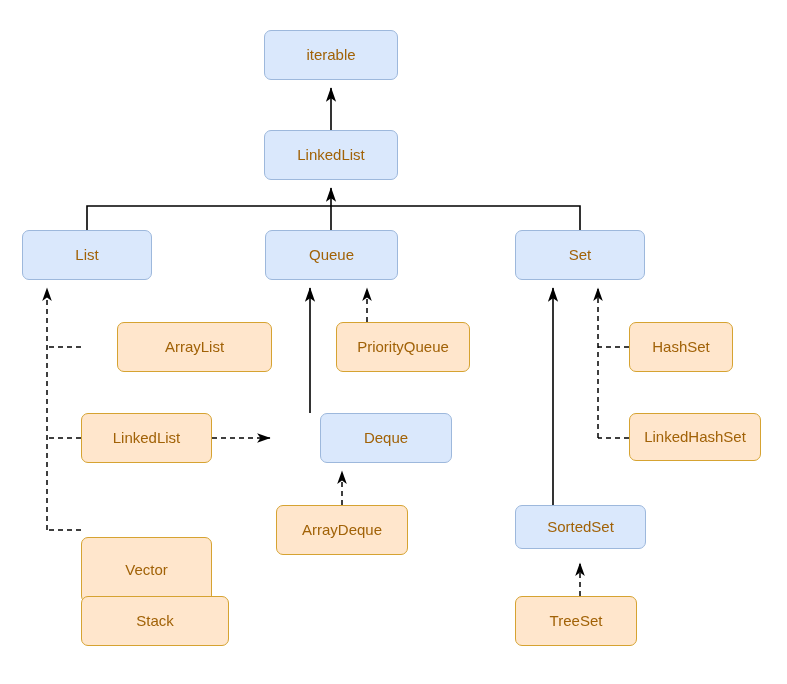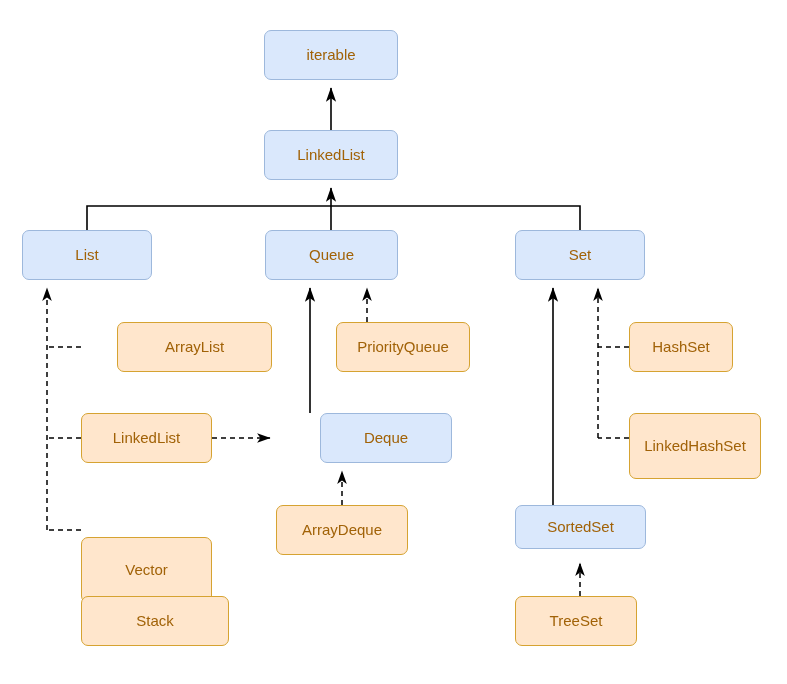--- a/index.html
+++ b/index.html
@@ -144,21 +144,21 @@
       </div>
       <div class="node concrete" style="left: 629px; top: 322px; width: 104px; height: 50px;">
         <span class="node-label">HashSet</span>
       </div>
       <div class="node concrete" style="left: 81px; top: 413px; width: 131px; height: 50px;">
         <span class="node-label">LinkedList</span>
       </div>
       <div class="node interface" style="left: 276px; top: 413px; width: 132px; height: 50px; margin-left: 44px;">
         <span class="node-label">Deque</span>
       </div>
-      <div class="node concrete" style="left: 629px; top: 413px; width: 132px; height: 66px;">
+      <div class="node concrete" style="left: 629px; top: 413px; width: 132px; height: 48px;">
         <span class="node-label">LinkedHashSet</span>
       </div>
       <div class="node concrete" style="left: 81px; top: 505px; width: 131px; height: 66px; margin-top: 32px;">
         <span class="node-label">Vector</span>
       </div>
       <div class="node concrete" style="left: 276px; top: 505px; width: 132px; height: 50px;">
         <span class="node-label">ArrayDeque</span>
       </div>
       <div class="node interface" style="left: 515px; top: 505px; width: 131px; height: 44px;">
         <span class="node-label">SortedSet</span>

